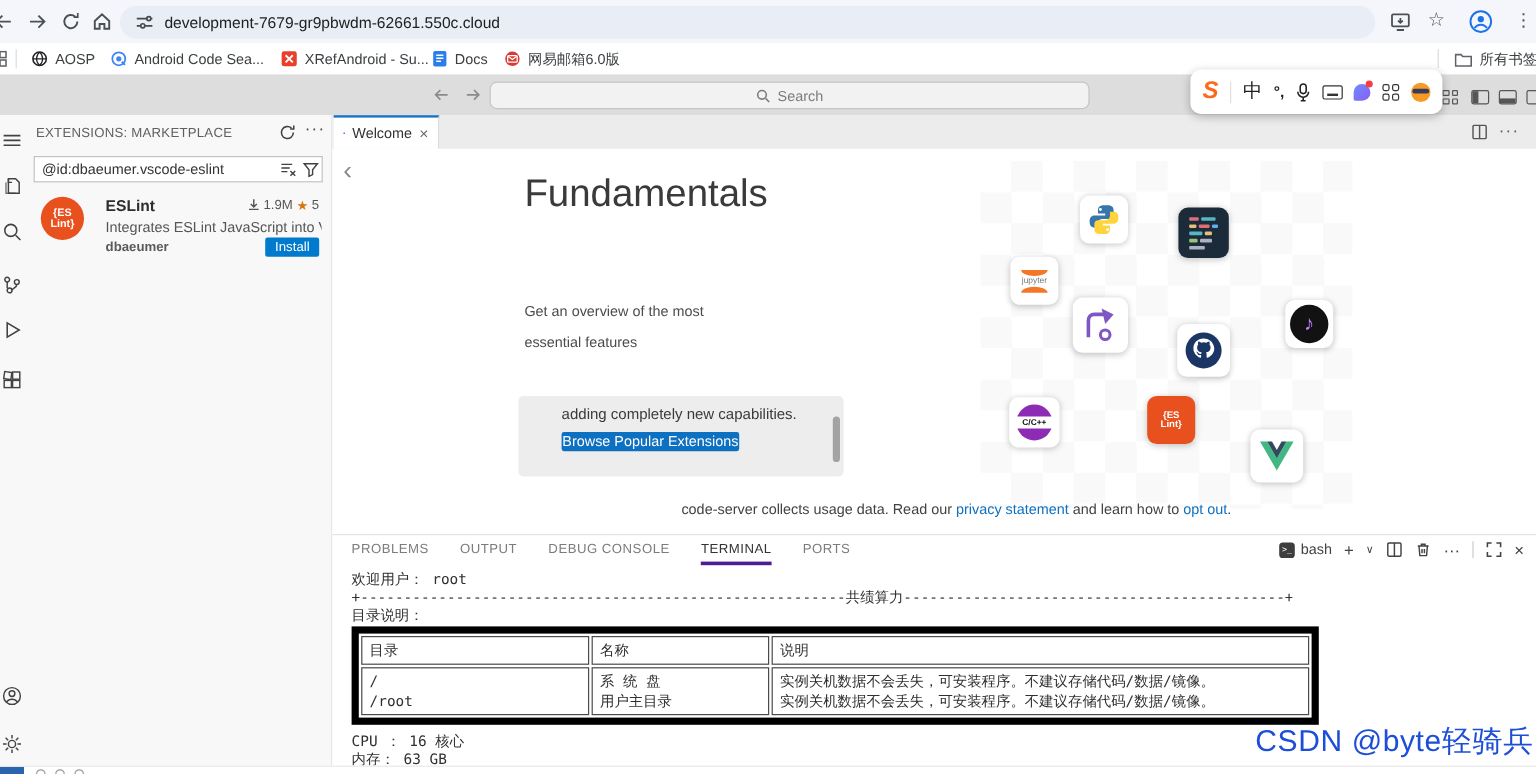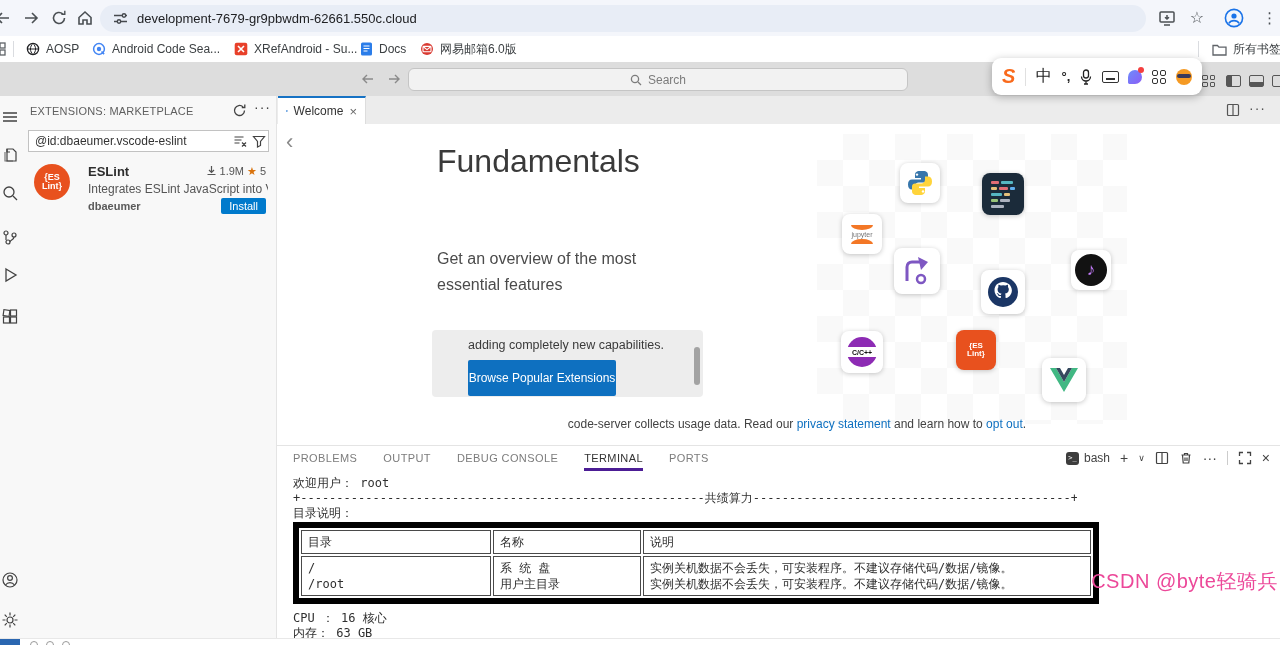--- a/index.html
+++ b/index.html
@@ -67,24 +67,24 @@
 .tabstrip{position:absolute;left:277px;top:96px;right:0;height:28px;background:#ececec}
 .tab{position:absolute;left:1px;top:0;width:88px;height:28px;background:#fff;border-top:2px solid #1672c4;border-right:1px solid #ddd;display:flex;align-items:center;gap:6px;padding:0 8px;font-size:12px;color:#333}
 .tab-close{color:#696969;font-size:13px;margin-left:auto}
 .ts-ic{position:absolute;top:7px;width:14px;height:14px;color:#555}
 .ts-more{position:absolute;top:4px;right:14px;font-size:14px;color:#555;letter-spacing:1px}
 
 
 .editor{position:absolute;left:277px;top:124px;right:0;height:321px;background:#fff;overflow:hidden}
 .back-chevron{position:absolute;left:9px;top:8px;font-size:22px;color:#8a8a8a;line-height:20px}
 .welcome-h1{position:absolute;left:160px;top:14px;font-size:32px;line-height:46px;color:#3a3a3a;font-weight:normal}
-.welcome-sub{position:absolute;left:160px;top:122px;font-size:16px;line-height:26px;color:#4b4b4b}
+.welcome-sub{position:absolute;left:160px;top:122px;font-size:12px;line-height:26px;color:#4b4b4b}
 .welcome-card{position:absolute;left:155px;top:206px;width:271px;height:67px;background:#ededed;border-radius:4px}
 .card-text{position:absolute;left:36px;top:8px;font-size:12.5px;color:#3a3a3a}
-.card-btn{position:absolute;left:36px;top:30px;width:148px;height:36px;background:#0e70c0;color:#fff;border:none;border-radius:2px;font-size:12px;font-family:"Liberation Sans",sans-serif}
+.card-btn{position:absolute;left:36px;top:30px;width:148px;height:16px;background:#0e70c0;color:#fff;border:none;border-radius:2px;font-size:12px;font-family:"Liberation Sans",sans-serif}
 .card-thumb{position:absolute;right:3px;top:17px;width:6px;height:38px;background:#a3a3a3;border-radius:3px}
 .welcome-footer{position:absolute;left:240px;top:293px;width:560px;text-align:center;font-size:12px;color:#424242}
 .welcome-footer a{color:#0e70c0;text-decoration:none}
 .decor{position:absolute;left:540px;top:10px;width:310px;height:290px;background-image:repeating-conic-gradient(rgba(0,0,0,.025) 0% 25%,transparent 0% 50%);background-size:52px 52px}
 .logo-card{position:absolute;border-radius:8px;background:#fff;box-shadow:0 1px 5px rgba(0,0,0,.22);display:flex;align-items:center;justify-content:center}
 .logo-dark{background:#1b2b3a}
 .cpp-circle{width:30px;height:30px;border-radius:50%;background:#8d2bb4;position:relative;display:flex;align-items:center;justify-content:center}
 .cpp-band{position:absolute;left:-4px;right:-4px;height:10px;background:#fff;border-radius:2px;display:flex;align-items:center;justify-content:center;font-size:7px;font-weight:bold;color:#111}
 .eslint-tile{background:#e8511e;color:#fff;flex-direction:column;font-size:8px;font-weight:bold;line-height:8.5px}
 .note-circle{width:32px;height:32px;border-radius:50%;background:#121212;display:flex;align-items:center;justify-content:center;color:#c77dff;font-size:17px;font-weight:bold}
@@ -113,21 +113,21 @@
 .banner{width:784px;overflow:hidden}
 .tterm-table{position:absolute;left:16px;top:76px;border-collapse:separate;border-spacing:2px;border:6px solid #000000;font-family:"DejaVu Sans Mono",monospace;font-size:12px;color:#2f2f2f}
 .tterm-table th,.tterm-table td{border:1px solid #4a4a4a;text-align:left;font-weight:normal;padding:3px 6px;line-height:16px;vertical-align:top;white-space:nowrap}
 .col-dir{width:190px}.col-name{width:148px}.col-desc{width:448px}
 
 
 .statusbar{position:absolute;left:0;right:0;bottom:0;height:7px;background:#fff;border-top:1px solid #e8e8e8;overflow:hidden}
 .remote-badge{position:absolute;left:0;top:0;bottom:0;width:20px;background:#2a66b0}
 .sb-stub{position:absolute;left:30px;top:2px;display:flex;gap:8px}
 .sb-stub i{width:8px;height:8px;border:1px solid #9a9a9a;border-radius:50%;display:block}
-.watermark{position:absolute;right:2px;top:568px;font-size:20px;color:#ec4899;letter-spacing:.5px;white-space:nowrap}
+.watermark{position:absolute;right:2px;top:601px;font-size:25px;color:#1d4ed8;letter-spacing:.5px;white-space:nowrap}
 </style>
 </head>
 <body>
 
 <div class="browser-nav">
   <span class="bicon" style="left:-6px">
     <svg viewBox="0 0 18 18" fill="none" stroke="currentColor" stroke-width="1.6">
         <path d="M15 9H4M8 4L3 9l5 5"></path>
       </svg>
   </span>

